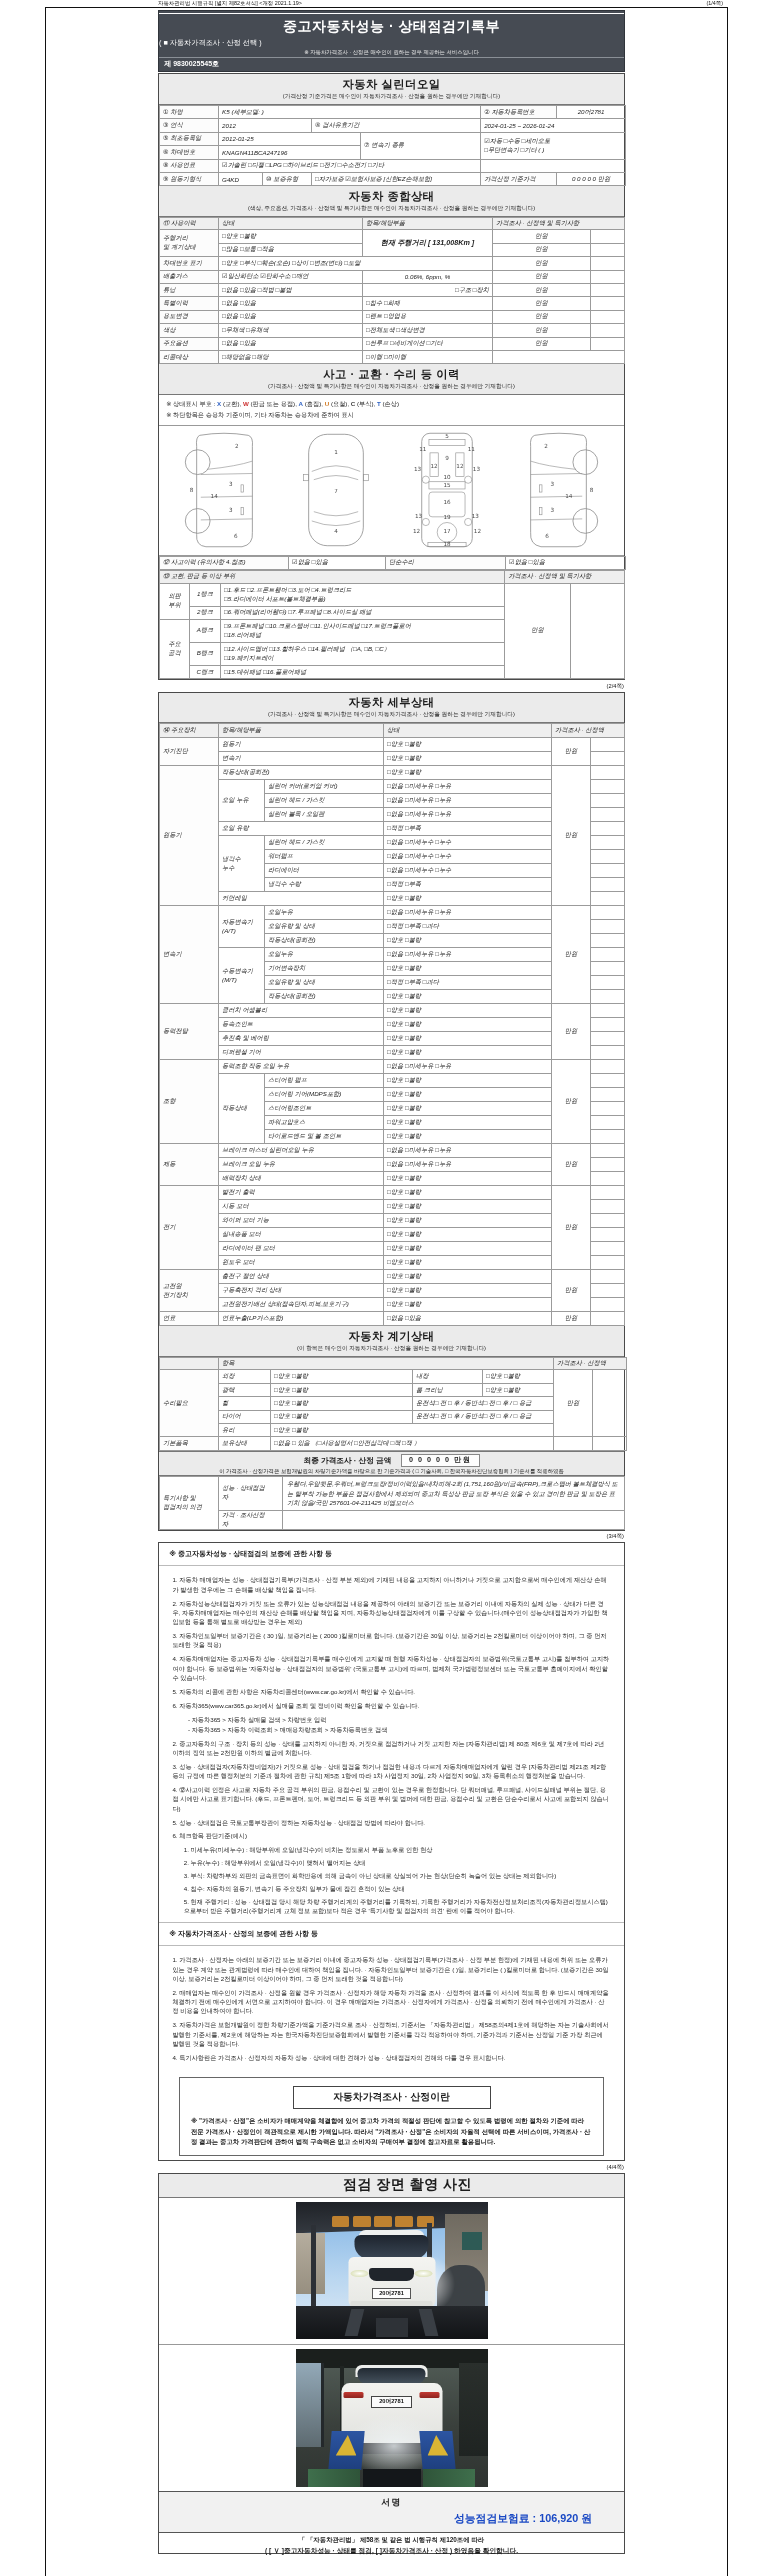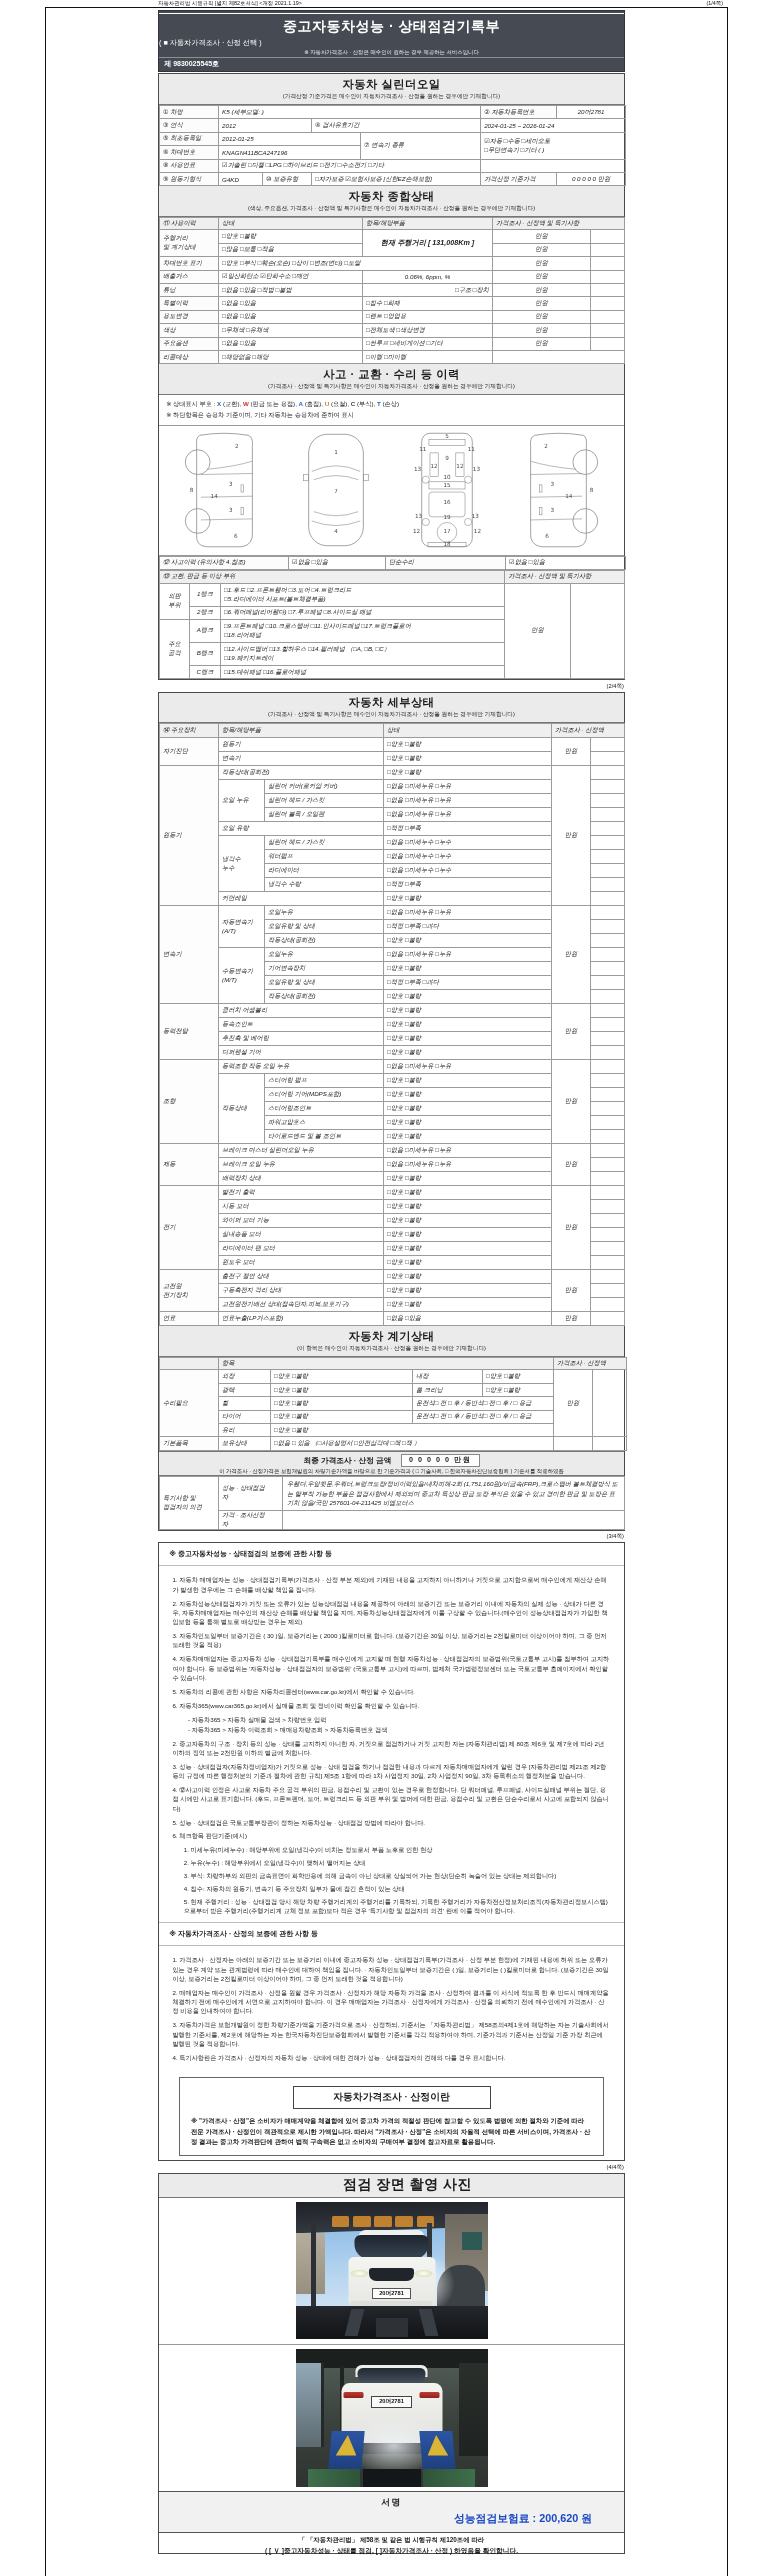--- a/index.html
+++ b/index.html
@@ -896,21 +896,21 @@
         <div class="p2-rampR">
             <div class="p2-ramp-y"></div>
           </div>
         <div class="p2-floorL"></div>
         <div class="p2-floorR"></div>
         <div class="p2-pit"></div>
       </div>
     </div>
     <div class="sign-box">
       <div class="sign-title">서명</div>
-      <div class="sign-fee">성능점검보험료 : 200,620 원</div>
+      <div class="sign-fee">성능점검보험료 : 106,920 원</div>
     </div>
     <div class="doc-footer">
       <div class="f1">「 「자동차관리법」 제58조 및 같은 법 시행규칙 제120조에 따라</div>
       <div class="f2">( [ Ｖ ]중고자동차성능 · 상태를 점검, [   ]자동차가격조사 · 산정 ) 하였음을 확인합니다.</div>
     </div>
   </div>
 
 </div>
 
 

